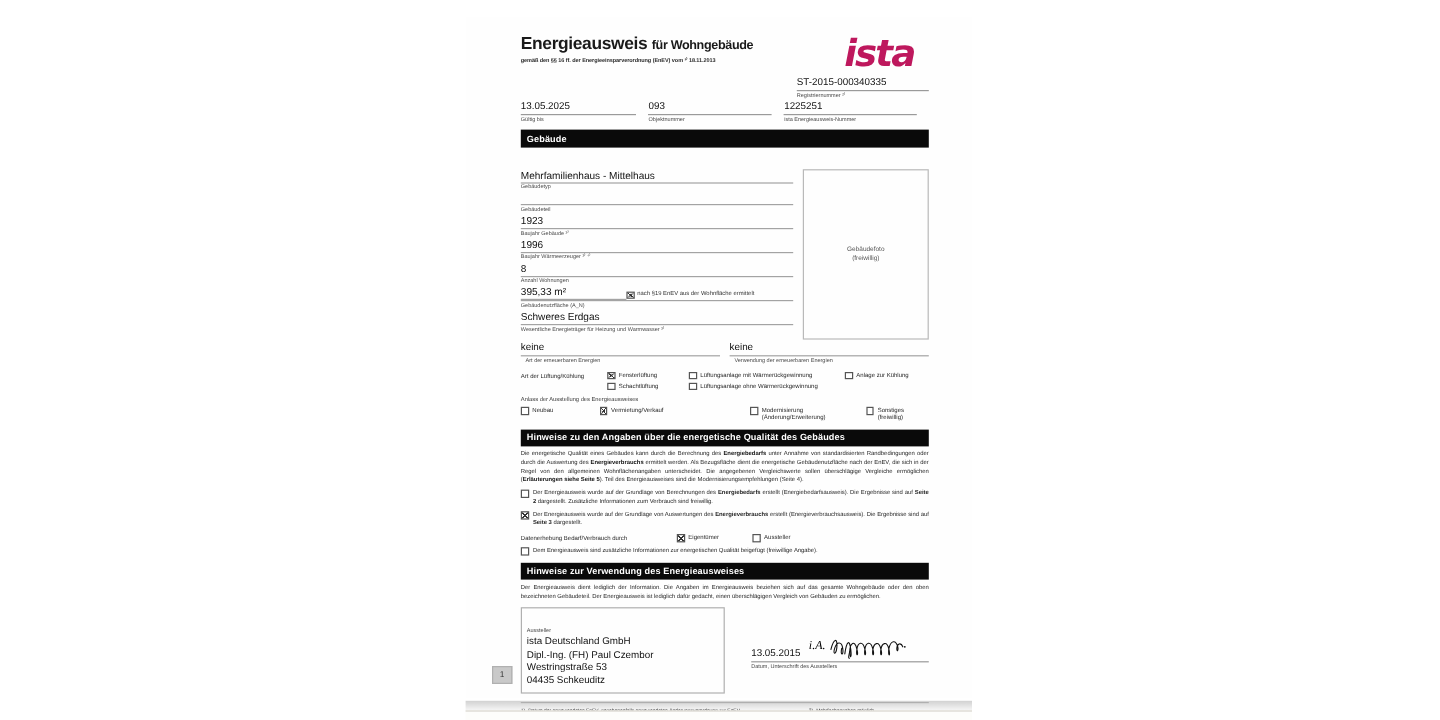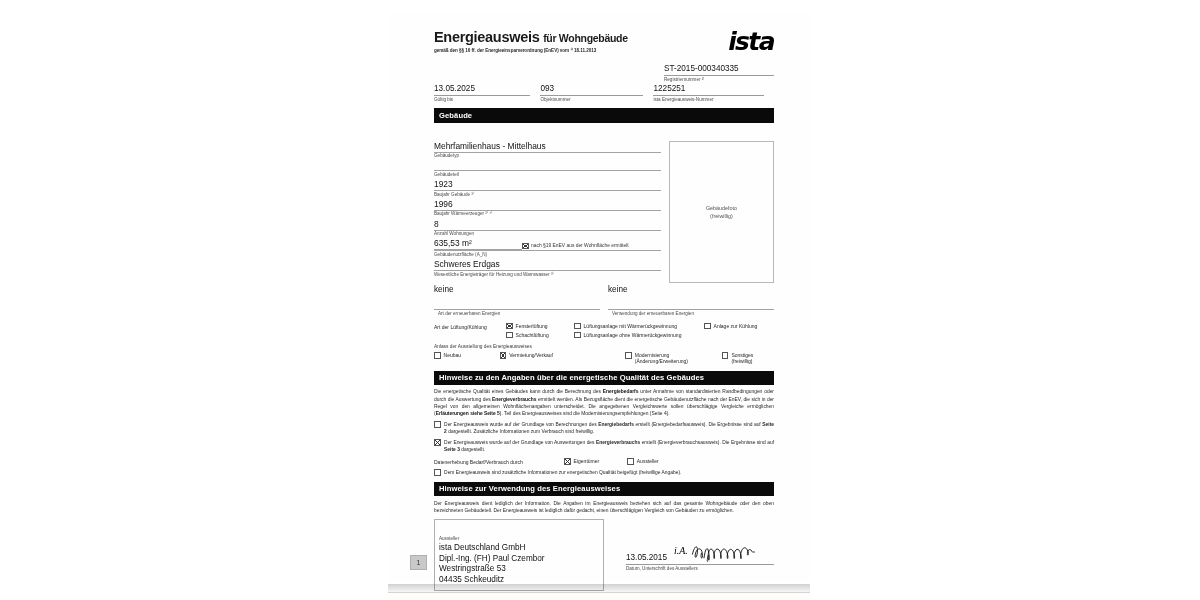--- a/index.html
+++ b/index.html
@@ -37,23 +37,23 @@
     position:absolute;left:46px;top:14px;width:340px;
     font-size:6.2px;line-height:1.25;
   }
 
   
   .hdr{position:relative;height:46px;}
   .title{font-size:14.5px;font-weight:bold;letter-spacing:-0.3px;color:#1a1a1a;}
   .title .sub{font-size:10.5px;font-weight:bold;}
   .legal{font-size:4.6px;font-weight:bold;color:#2b2b2b;margin-top:2px;letter-spacing:-0.05px;}
   .logo{
-    position:absolute;right:0;top:-2px;
-    font-size:25px;font-weight:bold;font-style:italic;letter-spacing:-1.6px;
-    color:#000000;font-family:"DejaVu Sans", sans-serif;
+    position:absolute;right:12px;top:-2px;
+    font-size:31px;font-weight:bold;font-style:italic;letter-spacing:-1.6px;
+    color:#be185d;font-family:"DejaVu Sans", sans-serif;
   }
 
   
   .idblock{position:absolute;right:0;top:36px;width:110px;}
   .fieldval{font-size:8.2px;color:#111;padding-bottom:1px;}
   .fieldlab{font-size:4.6px;color:#4a4a4a;padding-top:0.5px;}
   .uline{border-bottom:0.8px solid #9a9a9a;}
 
   .row3{display:flex;gap:0;margin-top:10px;}
   .row3 > div{padding-right:10px;}
@@ -80,21 +80,21 @@
   .f .v{font-size:8.4px;color:#111;padding-bottom:0.5px;border-bottom:0.8px solid #a3a3a3;min-height:9px;}
   .f .v.empty{min-height:9px;}
   .f .l{font-size:4.6px;color:#4a4a4a;padding-top:0.6px;margin-bottom:1.5px;}
 
   .areaRow{display:flex;align-items:flex-end;border-bottom:0.8px solid #a3a3a3;}
   .areaRow .v{font-size:8.4px;flex:0 0 88px;}
   .areaRow .note{font-size:4.9px;color:#333;display:flex;align-items:center;gap:2.5px;padding-bottom:1px;}
 
   .renew{display:flex;margin-top:2px;gap:8px;}
   .renew > div{flex:1;}
-  .renew .v{font-size:8.2px;border-bottom:0.8px solid #a3a3a3;padding-bottom:14px;}
+  .renew .v{font-size:8.2px;border-bottom:0.8px solid #a3a3a3;padding-bottom:1px;}
   .renew .l{font-size:4.6px;color:#4a4a4a;padding-top:0.8px;padding-left:4px;}
 
   
   .cb{
     display:inline-block;width:4.6px;height:4.6px;border:0.8px solid #555;
     position:relative;vertical-align:-0.5px;background:#fff;flex:none;
   }
   .cb.on::before{
     content:"";position:absolute;left:0;top:0;right:0;bottom:0;
     background:
@@ -211,21 +211,21 @@
             <div class="l">Baujahr Wärmeerzeuger ³⁾ ⁴⁾</div>
           </div>
 
           <div class="f">
             <div class="v">8</div>
             <div class="l">Anzahl Wohnungen</div>
           </div>
 
           <div class="f">
             <div class="areaRow">
-              <div class="v">635,53 m²</div>
+              <div class="v">395,33 m²</div>
               <div class="note">
                 <span class="cb on"></span>
                 <span>nach §19 EnEV aus der Wohnfläche ermittelt</span>
               </div>
             </div>
             <div class="l">Gebäudenutzfläche (A_N)</div>
           </div>
 
           <div class="f">
             <div class="v">Schweres Erdgas</div>

